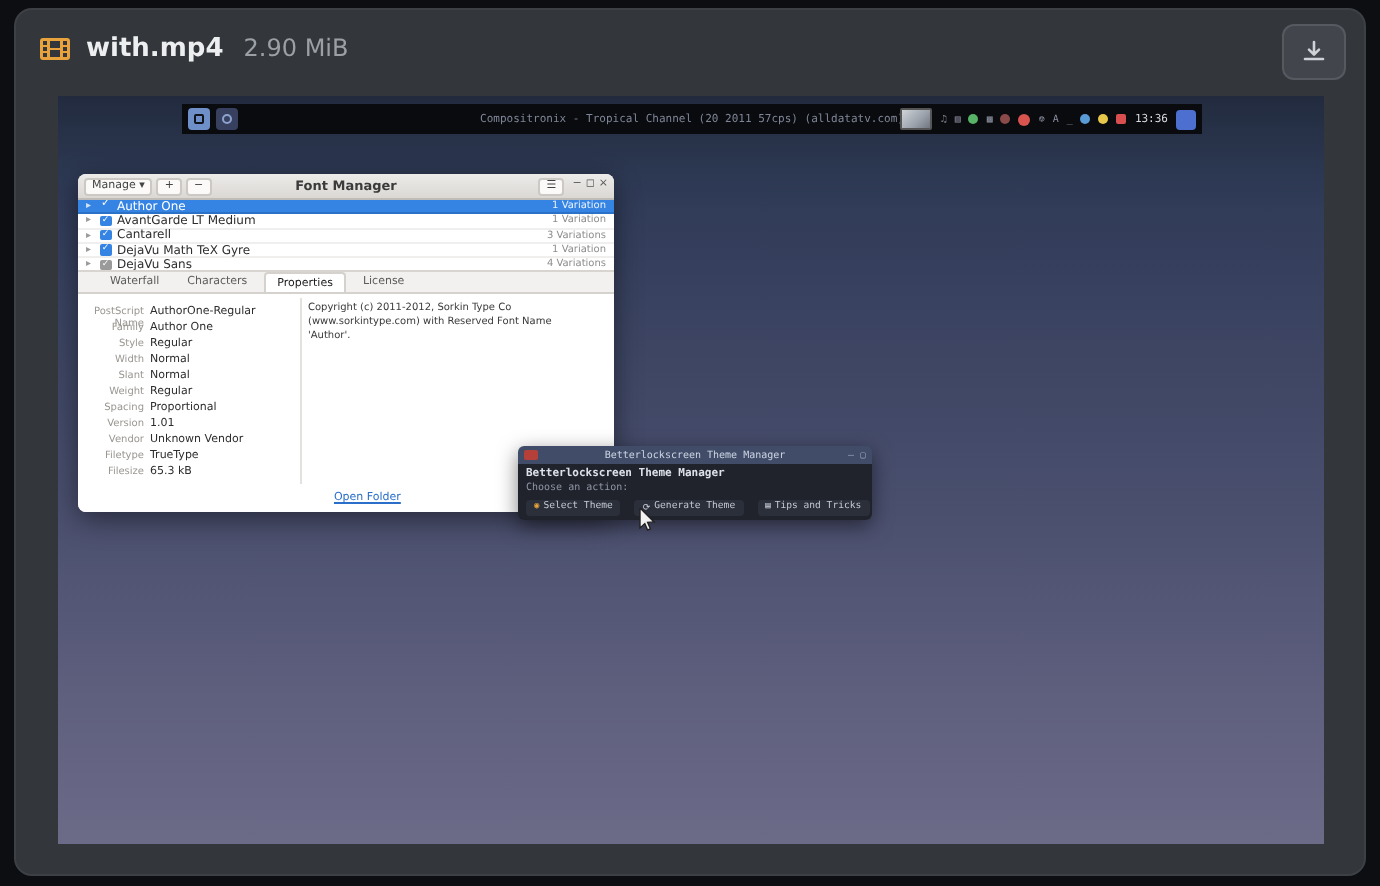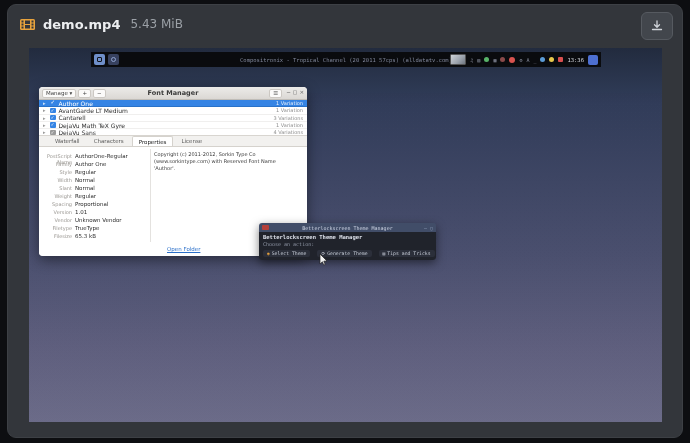--- a/index.html
+++ b/index.html
@@ -119,22 +119,22 @@
       <rect x="0" y="1" width="15" height="11" rx="1.5" fill="#e8a33d"></rect>
       <rect x="1.5" y="2.5" width="2" height="2" fill="#33363b"></rect>
         <rect x="1.5" y="5.5" width="2" height="2" fill="#33363b"></rect>
         <rect x="1.5" y="8.5" width="2" height="2" fill="#33363b"></rect>
       <rect x="11.5" y="2.5" width="2" height="2" fill="#33363b"></rect>
         <rect x="11.5" y="5.5" width="2" height="2" fill="#33363b"></rect>
         <rect x="11.5" y="8.5" width="2" height="2" fill="#33363b"></rect>
       <rect x="5" y="2.5" width="5" height="3.5" fill="#33363b"></rect>
         <rect x="5" y="7" width="5" height="3.5" fill="#33363b"></rect>
     </svg>
-    <span class="fname">demo.mp4</span>
-    <span class="fsize">5.43 MiB</span>
+    <span class="fname">with.mp4</span>
+    <span class="fsize">2.90 MiB</span>
     <div class="dl-btn">
       <svg width="12" height="12" viewBox="0 0 12 12">
         <path d="M6 1 v6 M3.5 4.8 L6 7.3 L8.5 4.8" stroke="#cfd3d8" stroke-width="1.3" fill="none" stroke-linecap="round" stroke-linejoin="round"></path>
         <path d="M1.5 9.5 h9" stroke="#cfd3d8" stroke-width="1.3" stroke-linecap="round"></path>
       </svg>
     </div>
   </div>
 
   <div class="video">
 

